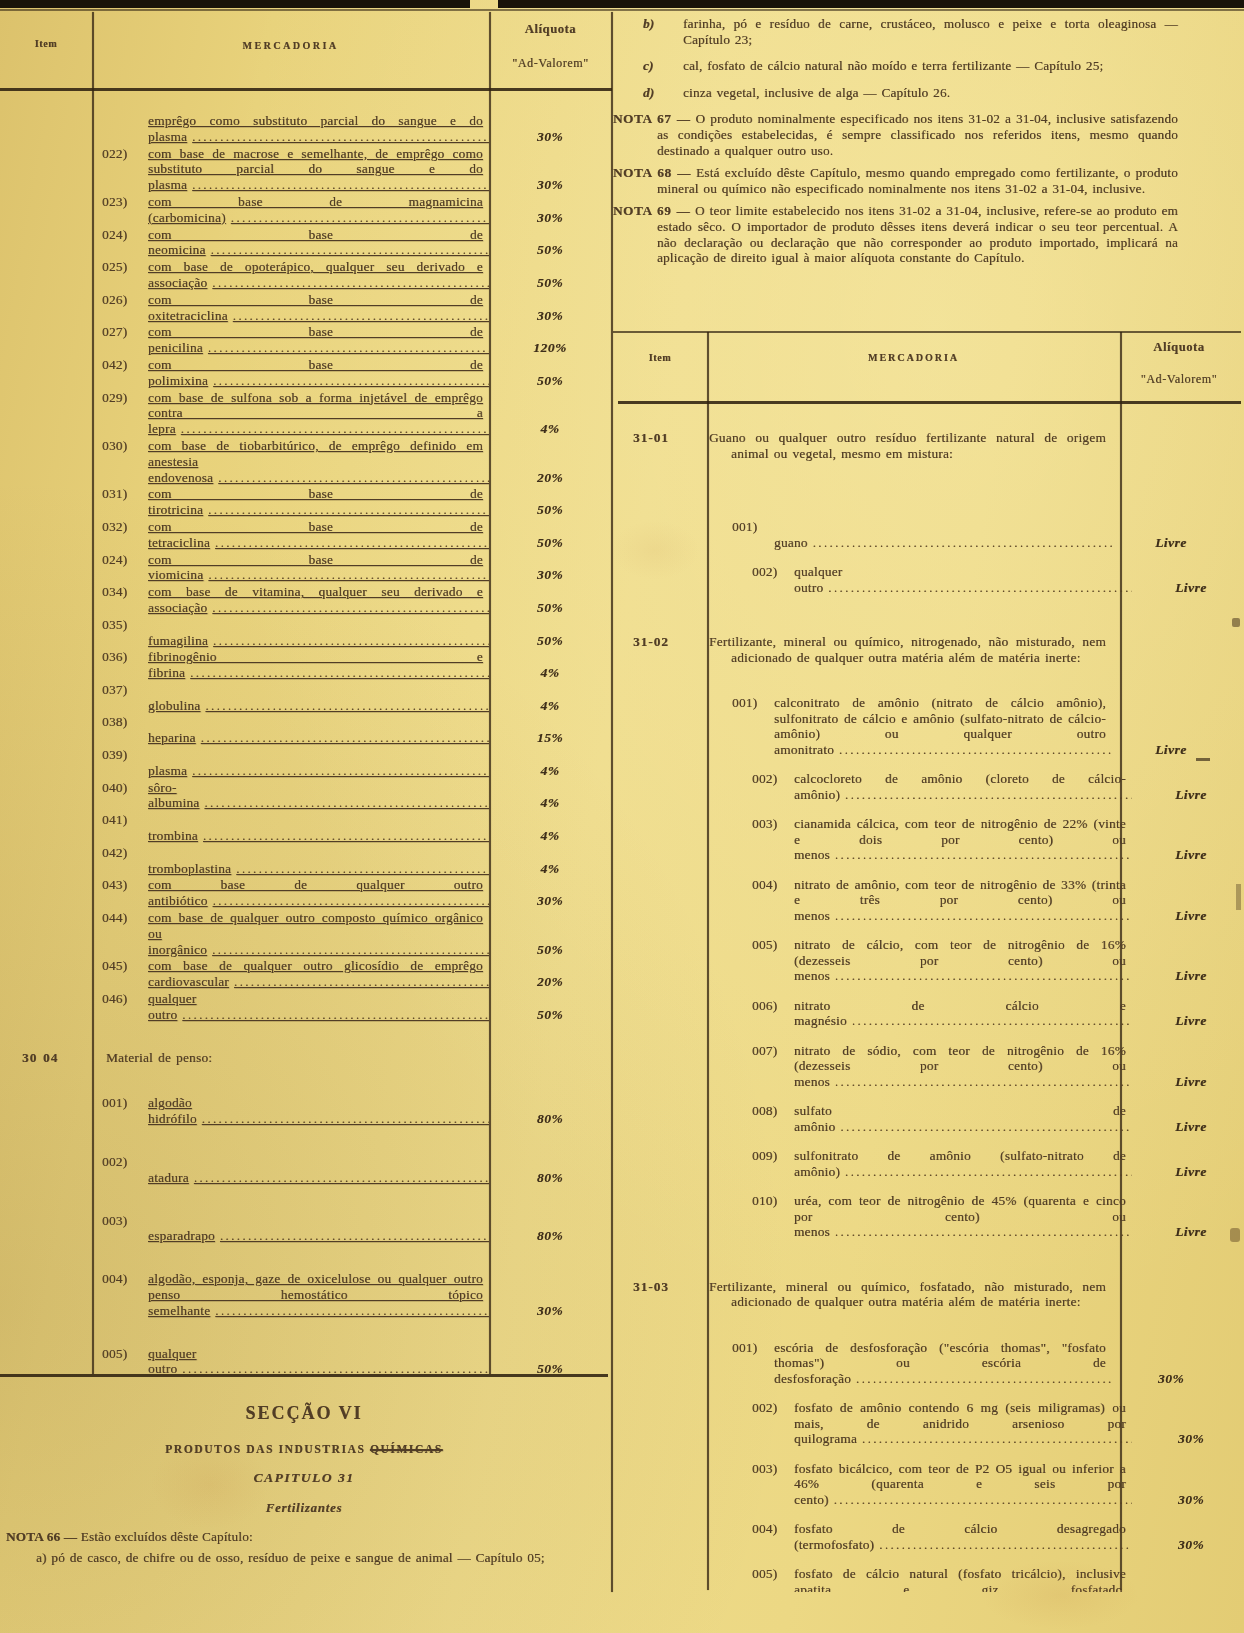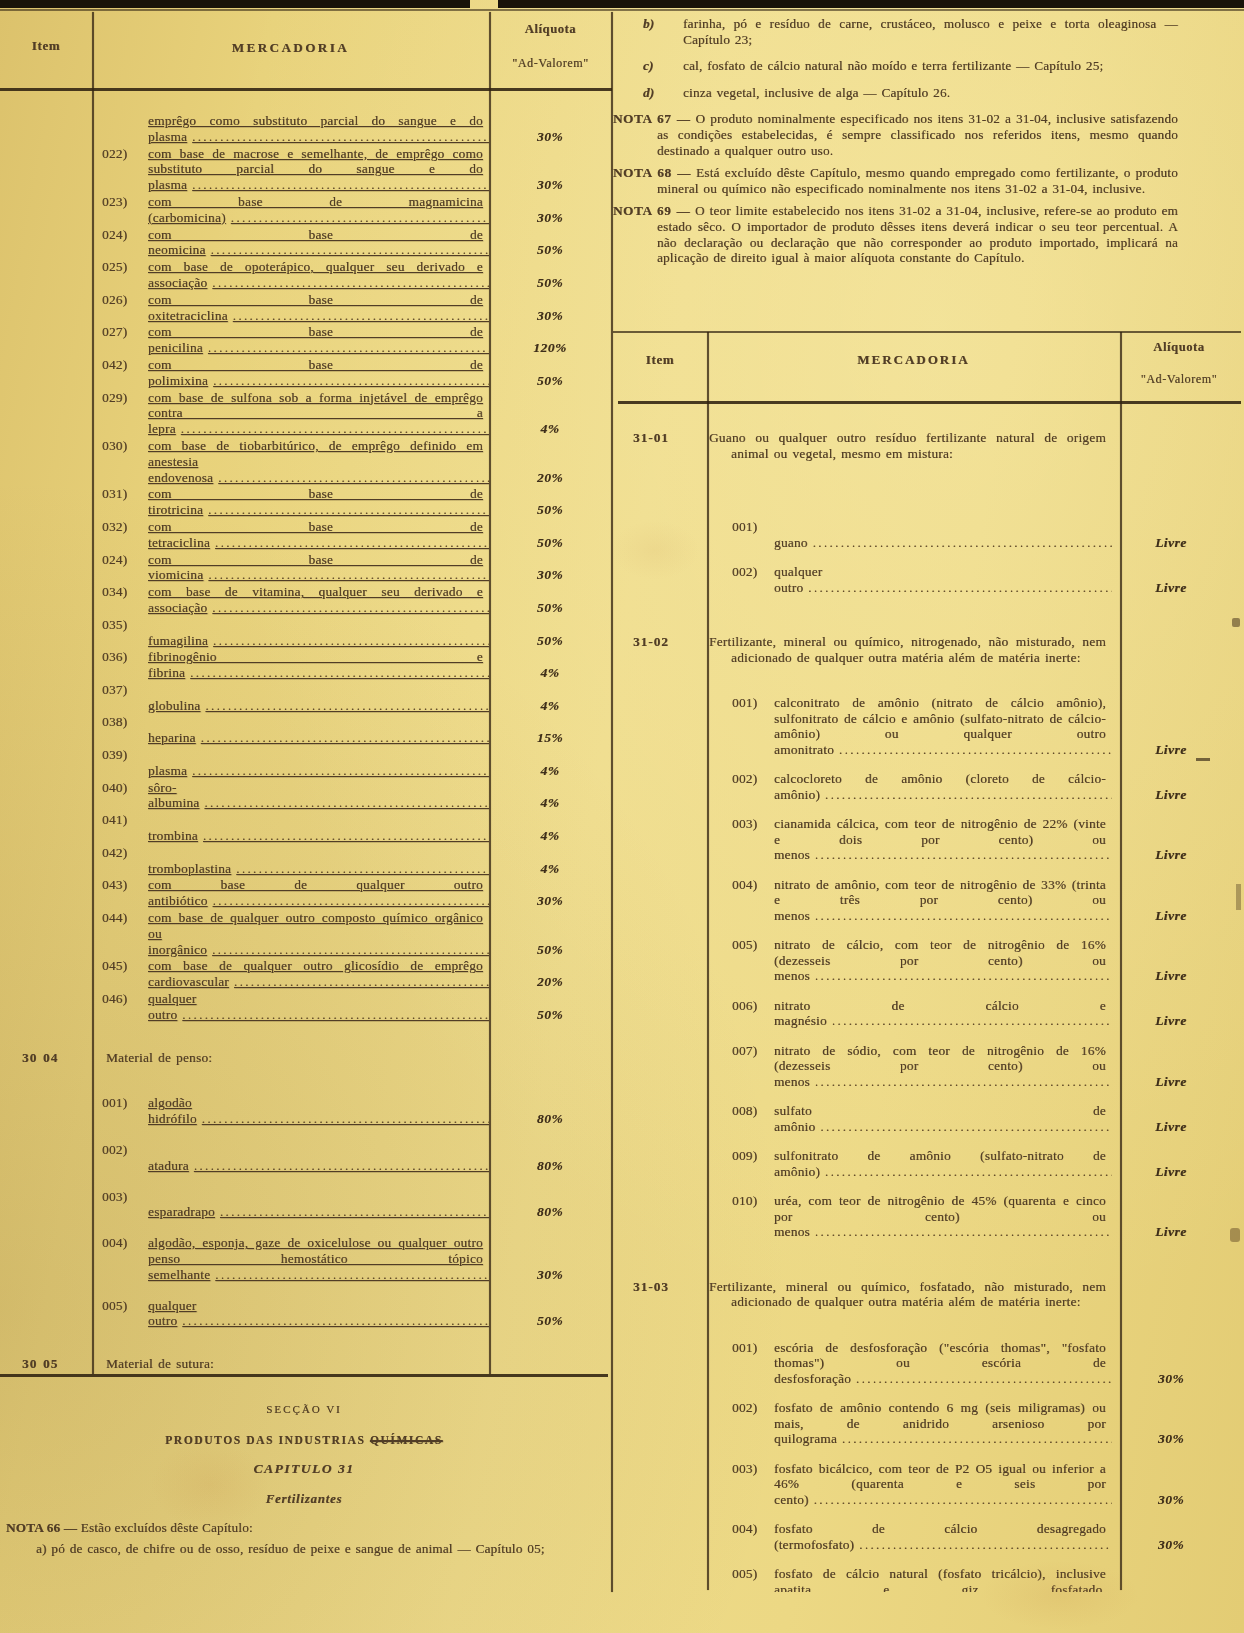--- a/index.html
+++ b/index.html
@@ -34,21 +34,21 @@
   .vl-aliq-l{left:489px;top:12px;height:1362px;}
   .vl-center{left:611px;top:12px;height:1580px;}
   .vl-item-r{left:707px;top:332px;height:1258px;}
   .vl-aliq-r{left:1120px;top:332px;height:1258px;}
   .hline{position:absolute;background:rgba(48,34,16,.88);}
   .hl-lhead{left:0;top:88px;width:612px;height:3px;}
   .hl-lbottom{left:0;top:1374px;width:608px;height:3px;}
   .hl-rtop{left:613px;top:331px;width:628px;height:2px;background:rgba(48,34,16,.7);}
   .hl-rhead{left:618px;top:401px;width:623px;height:3px;}
   
-  .thead-label{position:absolute;text-align:center;font-weight:700;letter-spacing:.6px;font-size:13px;}
+  .thead-label{position:absolute;text-align:center;font-weight:700;letter-spacing:.6px;font-size:10px;}
   .lh-item{left:0;top:38px;width:92px;}
   .lh-merc{left:92px;top:40px;width:397px;letter-spacing:2.5px;}
   .lh-a1{left:489px;top:22px;width:123px;font-size:12.5px;}
   .lh-a2{left:489px;top:56px;width:123px;font-size:12px;font-weight:400;}
   .rh-item{left:613px;top:352px;width:94px;}
   .rh-merc{left:707px;top:352px;width:413px;letter-spacing:2px;}
   .rh-a1{left:1120px;top:340px;width:118px;font-size:12.5px;}
   .rh-a2{left:1120px;top:372px;width:118px;font-size:12px;font-weight:400;}
   
   .tbody{position:absolute;overflow:hidden;font-size:13.3px;letter-spacing:.25px;word-spacing:1.4px;}
@@ -72,39 +72,39 @@
     content:"..........................................................................................";
     letter-spacing:2.6px;color:rgba(90,66,36,.95);margin-left:5px;font-size:12px;
   }
   .cell-val{flex:none;display:flex;align-items:flex-end;justify-content:center;
     font-weight:700;font-size:13.5px;letter-spacing:.5px;color:#3e2e1a;padding-bottom:1px;font-style:italic;}
   .lbody .cell-val{width:122px;}
   .rbody .cell-val{width:118px;}
   
   .lbody .group + .group{margin-top:26px;}
   .lbody .group .row-title{margin-bottom:30px;}
-  .lbody .group .row-sub + .row-sub{margin-top:14px;}
+  .lbody .group .row-sub + .row-sub{margin-top:26px;}
   .lbody .group-flush .row-sub + .row-sub{margin-top:0;}
   .rbody .group + .group{margin-top:38px;}
   .rbody .group .row-title{margin-bottom:30px;}
   .rbody .group:first-child .row-title{margin-bottom:58px;}
-  .rbody .group .row-sub + .row-sub{margin-top:13px;}
+  .rbody .group .row-sub + .row-sub{margin-top:13px;margin-left:20px;}
   
   .notes{position:absolute;left:613px;top:16px;width:565px;font-size:13.2px;line-height:15.6px;
     letter-spacing:.2px;word-spacing:1.2px;text-align:justify;}
   .note{margin-bottom:9px;}
   .note-letter{display:flex;margin-left:30px;margin-bottom:11px;}
   .note-letter .nlabel{flex:none;width:40px;font-weight:700;font-style:italic;}
   .note-letter .ntext{flex:1;}
   .note-nota{padding-left:44px;text-indent:-44px;margin-bottom:7px;}
   .note-nota .nlabel{font-weight:700;letter-spacing:.6px;}
   
   .section{position:absolute;left:0;top:1395px;width:608px;padding-top:8px;}
   .sec-line{text-align:center;}
-  .sec-secao{font-size:11px;font-weight:400;letter-spacing:2px;}
+  .sec-secao{font-size:18px;font-weight:700;letter-spacing:2px;}
   .sec-prod{margin-top:19px;font-size:11.5px;font-weight:700;letter-spacing:1.6px;}
   .sec-prod .struck{text-decoration:line-through;text-decoration-thickness:2px;}
   .sec-cap{margin-top:15px;font-size:13.5px;font-weight:700;font-style:italic;letter-spacing:1.5px;}
   .sec-sub{margin-top:15px;font-size:12.8px;font-weight:700;font-style:italic;letter-spacing:.8px;}
   .sec-nota{margin-top:13px;font-size:13.2px;text-align:left;padding-left:6px;letter-spacing:.2px;}
   .sec-nota .nlabel{font-weight:700;}
   .sec-nota-a{font-size:13.2px;text-align:left;padding-left:50px;text-indent:-14px;margin-top:3px;
     line-height:20px;letter-spacing:.2px;word-spacing:1.2px;max-width:604px;}
 </style>
 </head>

